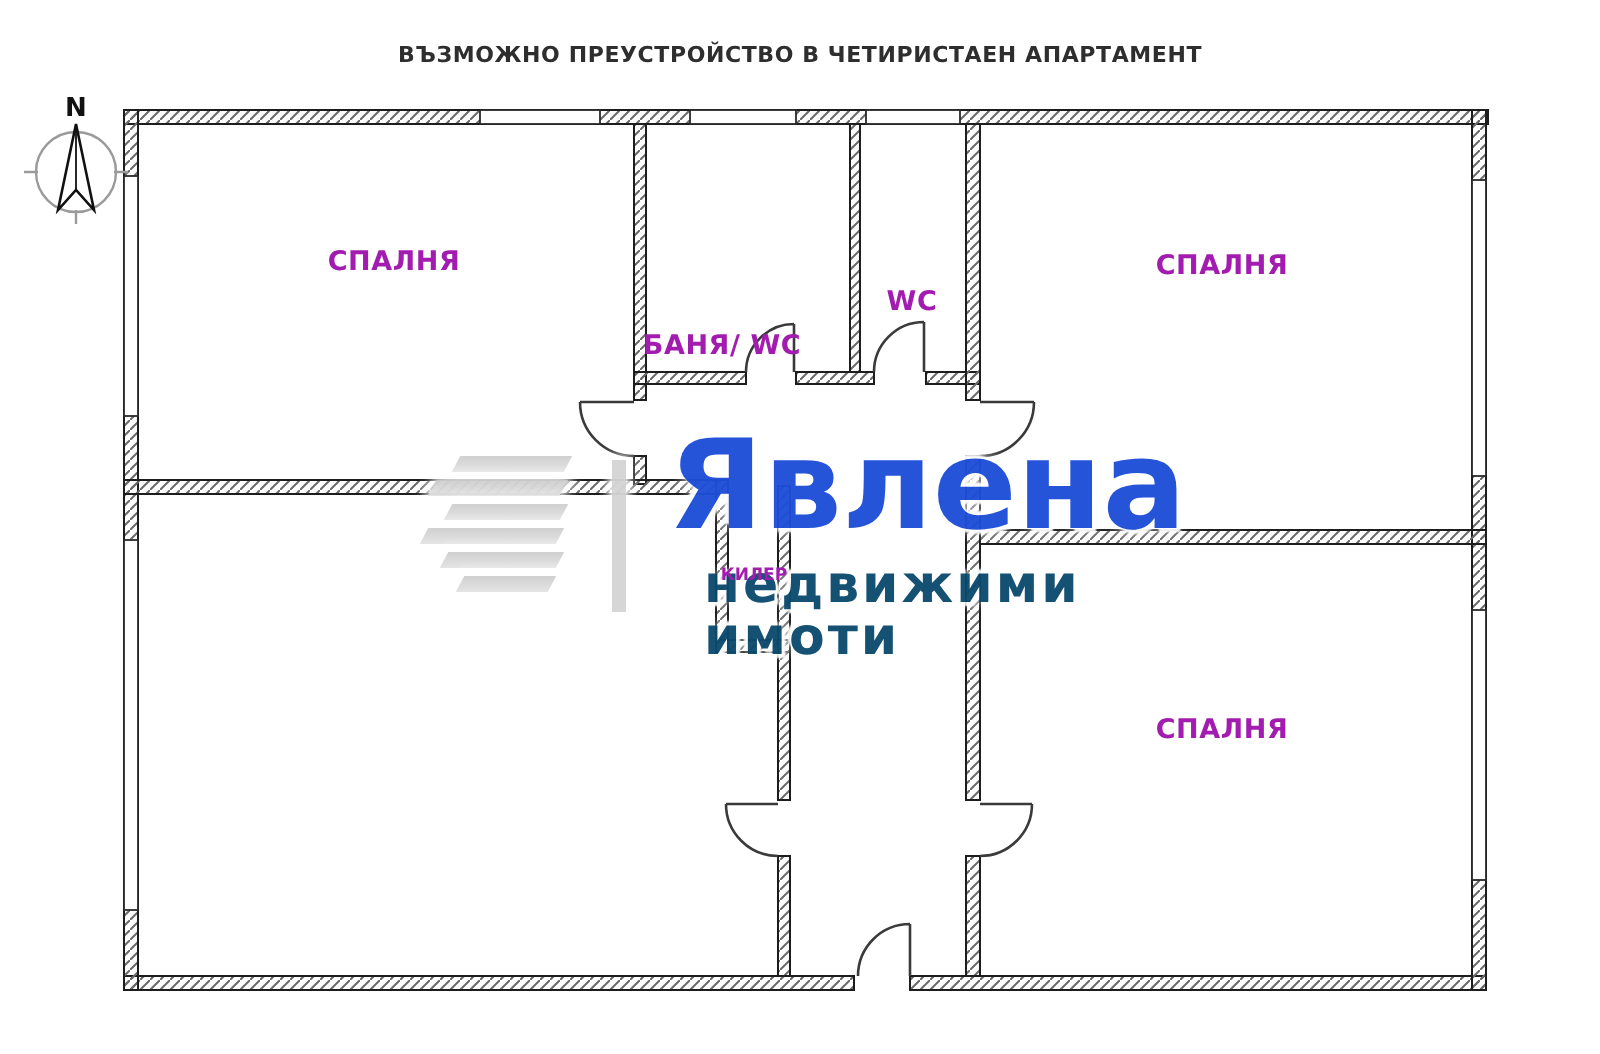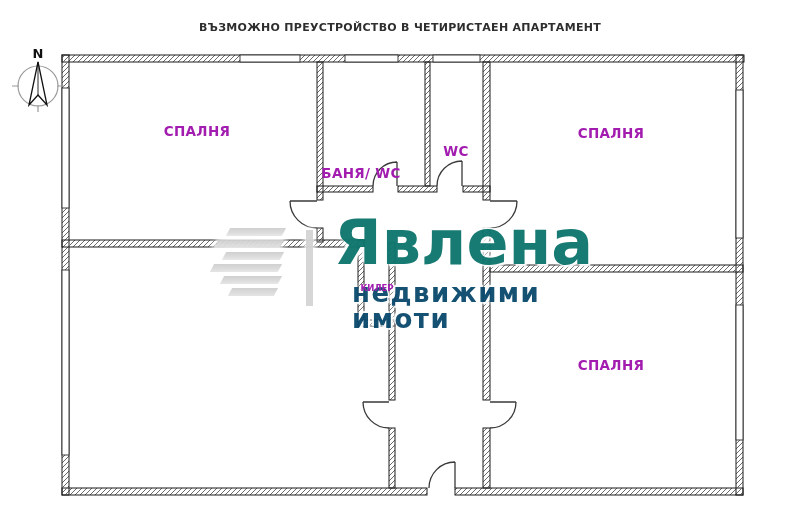--- a/index.html
+++ b/index.html
@@ -26,21 +26,21 @@
         transform:skewX(-28deg);box-shadow:0 0 5px 2px #ffffff;}
   .wm-b1{width:56px;margin-left:16px;}
   .wm-b2{width:66px;margin-left:4px;}
   .wm-b3{width:58px;margin-left:12px;}
   .wm-b4{width:68px;margin-left:0px;}
   .wm-b5{width:58px;margin-left:10px;}
   .wm-b6{width:46px;margin-left:18px;}
   .wm-divider{position:absolute;left:100px;top:22px;width:7px;height:76px;background:#d5d5d5;
         box-shadow:0 0 5px 2px #ffffff;}
   .wm-brand{position:absolute;left:128px;top:4px;font-size:62px;line-height:1;font-weight:700;
-        color:#0f766e;text-shadow:2px 2px 1px #fff,-2px -2px 1px #fff,0 0 7px #fff;}
+        color:#1d4ed8;text-shadow:2px 2px 1px #fff,-2px -2px 1px #fff,0 0 7px #fff;}
   .wm-tagline{position:absolute;left:146px;top:72px;font-size:26px;line-height:1;font-weight:700;
         letter-spacing:1.5px;color:#0c4a6e;text-shadow:2px 2px 1px #fff,-2px -2px 1px #fff,0 0 6px #fff;}
 </style>
 </head>
 <body>
 
 <div class="page">
 
   <div class="plan-title">ВЪЗМОЖНО ПРЕУСТРОЙСТВО В ЧЕТИРИСТАЕН АПАРТАМЕНТ</div>
 

